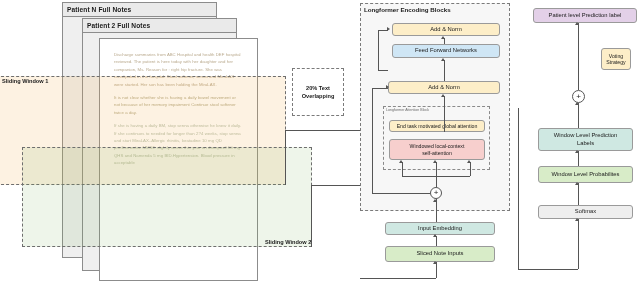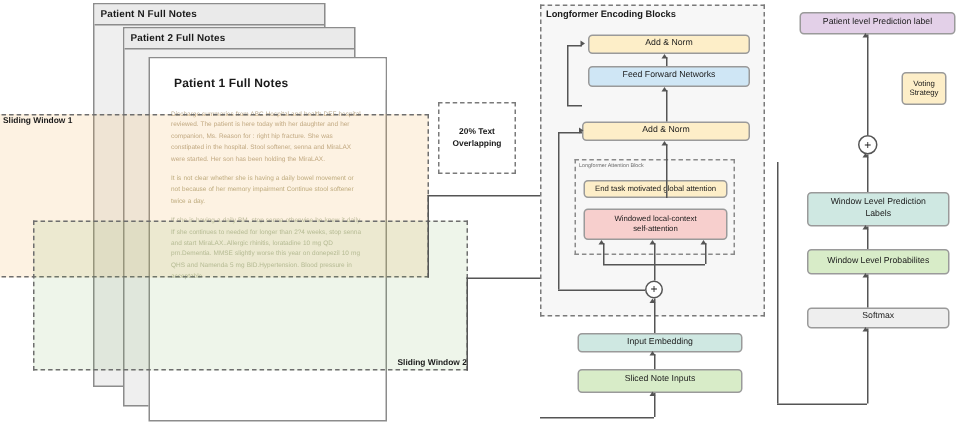--- a/index.html
+++ b/index.html
@@ -85,23 +85,20 @@
   </div>
 </div>
 
 <div class="abs note-card stacked" style="left:82px;top:18px;width:155px;height:253px;">
   <div class="note-card-header">
     <span class="note-title">Patient 2 Full Notes</span>
   </div>
 </div>
 
 <div class="abs note-card" style="left:99px;top:38px;width:159px;height:243px;">
-  <div class="note-card-header front">
-    <span class="note-title front">Patient 1 Full Notes</span>
-  </div>
   <div class="note-body" style="padding-top:12px;">
     <p class="para p1">Discharge summaries from ABC Hospital and health DEF hospital reviewed. The patient is here today with her daughter and her companion, Ms. Reason for : right hip fracture. She was constipated in the hospital. Stool softener, senna and MiraLAX were started. Her son has been holding the MiraLAX.</p>
     <p class="para p2">It is not clear whether she is having a daily bowel movement or not because of her memory impairment Continue stool softener twice a day.</p>
     <p class="para p3">If she is having a daily BM, stop senna otherwise he knew it daily. If she continues to needed for longer than 2?4 weeks, stop senna and start MiraLAX..Allergic rhinitis, loratadine 10 mg QD prn.Dementia. MMSE slightly worse this year on donepezil 10 mg QHS and Namenda 5 mg BID.Hypertension. Blood pressure in acceptable</p>
   </div>
 </div>
 
 <div class="abs window win1" style="left:-4px;top:76px;width:290px;height:109px;"></div>
 <span class="win-label" style="left:2px;top:78px;">Sliding Window 1</span>
 

